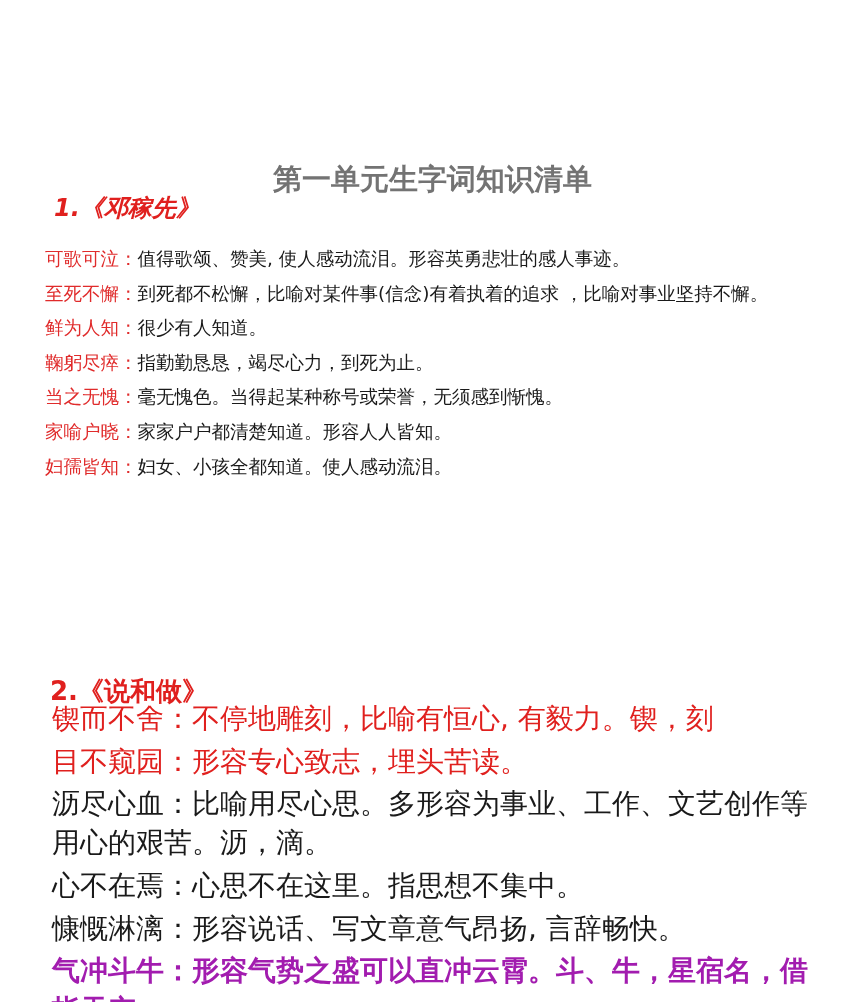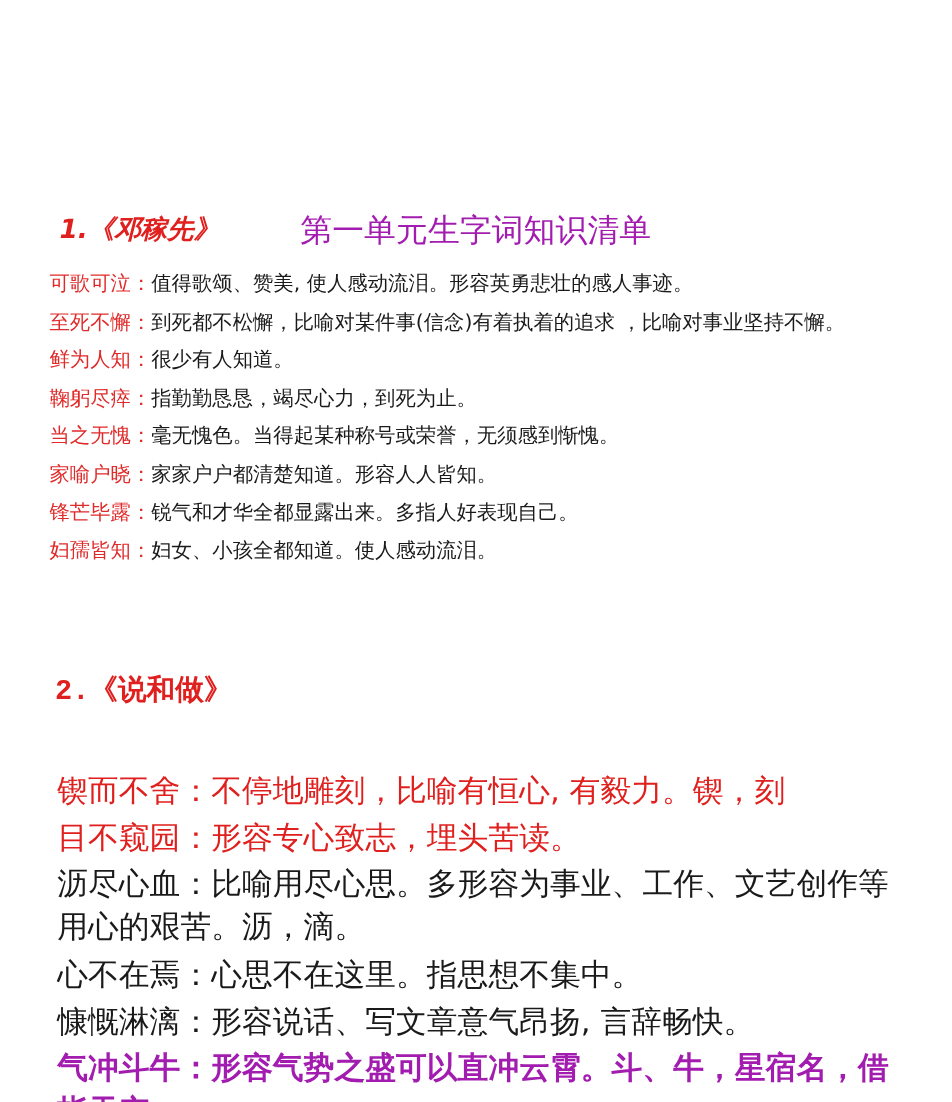--- a/index.html
+++ b/index.html
@@ -1,22 +1,22 @@
 <!DOCTYPE html>
 <html><head>
 <meta charset="utf-8">
 <style>
   html, body { margin: 0; padding: 0; background: #ffffff; }
   body { width: 865px; height: 1002px; position: relative; overflow: hidden;
          font-family: "DejaVu Sans", "Liberation Sans", sans-serif; color: #1a1a1a; }
   .page-title { position: absolute; top: 160px; left: 0; width: 865px; text-align: center;
-                font-size: 29px; font-weight: normal; color: #a21caf; letter-spacing: 0px; margin-top: 30px; }
+                font-size: 29px; font-weight: bold; color: #737373; letter-spacing: 0px; }
   .sec-head { position: absolute; font-weight: bold; color: #e0201e; }
   .s1-head { top: 192px; left: 54px; font-size: 24px; font-style: italic; }
-  .s2-head { top: 609px; left: 50px; font-size: 26px; font-family: Liberation Mono, monospace; }
+  .s2-head { top: 674px; left: 50px; font-size: 26px; }
   .s1-list { position: absolute; top: 240px; left: 41px; width: 780px; font-size: 18.5px; line-height: 30.6px; }
   .s2-list { position: absolute; top: 696px; left: 48px; width: 780px; font-size: 28px; line-height: 38.7px; }
   .entry { margin: 4px; }
   .term-red { color: #e02b2b; }
   .def-dark { color: #1a1a1a; }
   .all-red { color: #e0201e; }
   .all-red-bold { color: #a21caf; font-weight: bold; }
 </style>
 </head>
 <body>
@@ -24,21 +24,20 @@
 <div class="page-title">第一单元生字词知识清单</div>
 
 <div class="sec-head s1-head">1.《邓稼先》</div>
 <div class="s1-list">
   <p class="entry"><span class="term-red">可歌可泣：</span><span class="def-dark">值得歌颂、赞美, 使人感动流泪。形容英勇悲壮的感人事迹。</span></p>
   <p class="entry"><span class="term-red">至死不懈：</span><span class="def-dark">到死都不松懈，比喻对某件事(信念)有着执着的追求 ，比喻对事业坚持不懈。</span></p>
   <p class="entry"><span class="term-red">鲜为人知：</span><span class="def-dark">很少有人知道。</span></p>
   <p class="entry"><span class="term-red">鞠躬尽瘁：</span><span class="def-dark">指勤勤恳恳，竭尽心力，到死为止。</span></p>
   <p class="entry"><span class="term-red">当之无愧：</span><span class="def-dark">毫无愧色。当得起某种称号或荣誉，无须感到惭愧。</span></p>
   <p class="entry"><span class="term-red">家喻户晓：</span><span class="def-dark">家家户户都清楚知道。形容人人皆知。</span></p>
-  <p class="entry"><span class="term-red">锋芒毕露：</span><span class="def-dark">锐气和才华全都显露出来。多指人好表现自己。</span></p>
   <p class="entry"><span class="term-red">妇孺皆知：</span><span class="def-dark">妇女、小孩全都知道。使人感动流泪。</span></p>
 </div>
 
 <div class="sec-head s2-head">2.《说和做》</div>
 <div class="s2-list">
   <p class="entry all-red"><span>锲而不舍：</span><span>不停地雕刻，比喻有恒心, 有毅力。锲，刻</span></p>
   <p class="entry all-red"><span>目不窥园：</span><span>形容专心致志，埋头苦读。</span></p>
   <p class="entry def-dark"><span>沥尽心血：</span><span>比喻用尽心思。多形容为事业、工作、文艺创作等用心的艰苦。沥，滴。</span></p>
   <p class="entry def-dark"><span>心不在焉：</span><span>心思不在这里。指思想不集中。</span></p>
   <p class="entry def-dark"><span>慷慨淋漓：</span><span>形容说话、写文章意气昂扬, 言辞畅快。</span></p>

